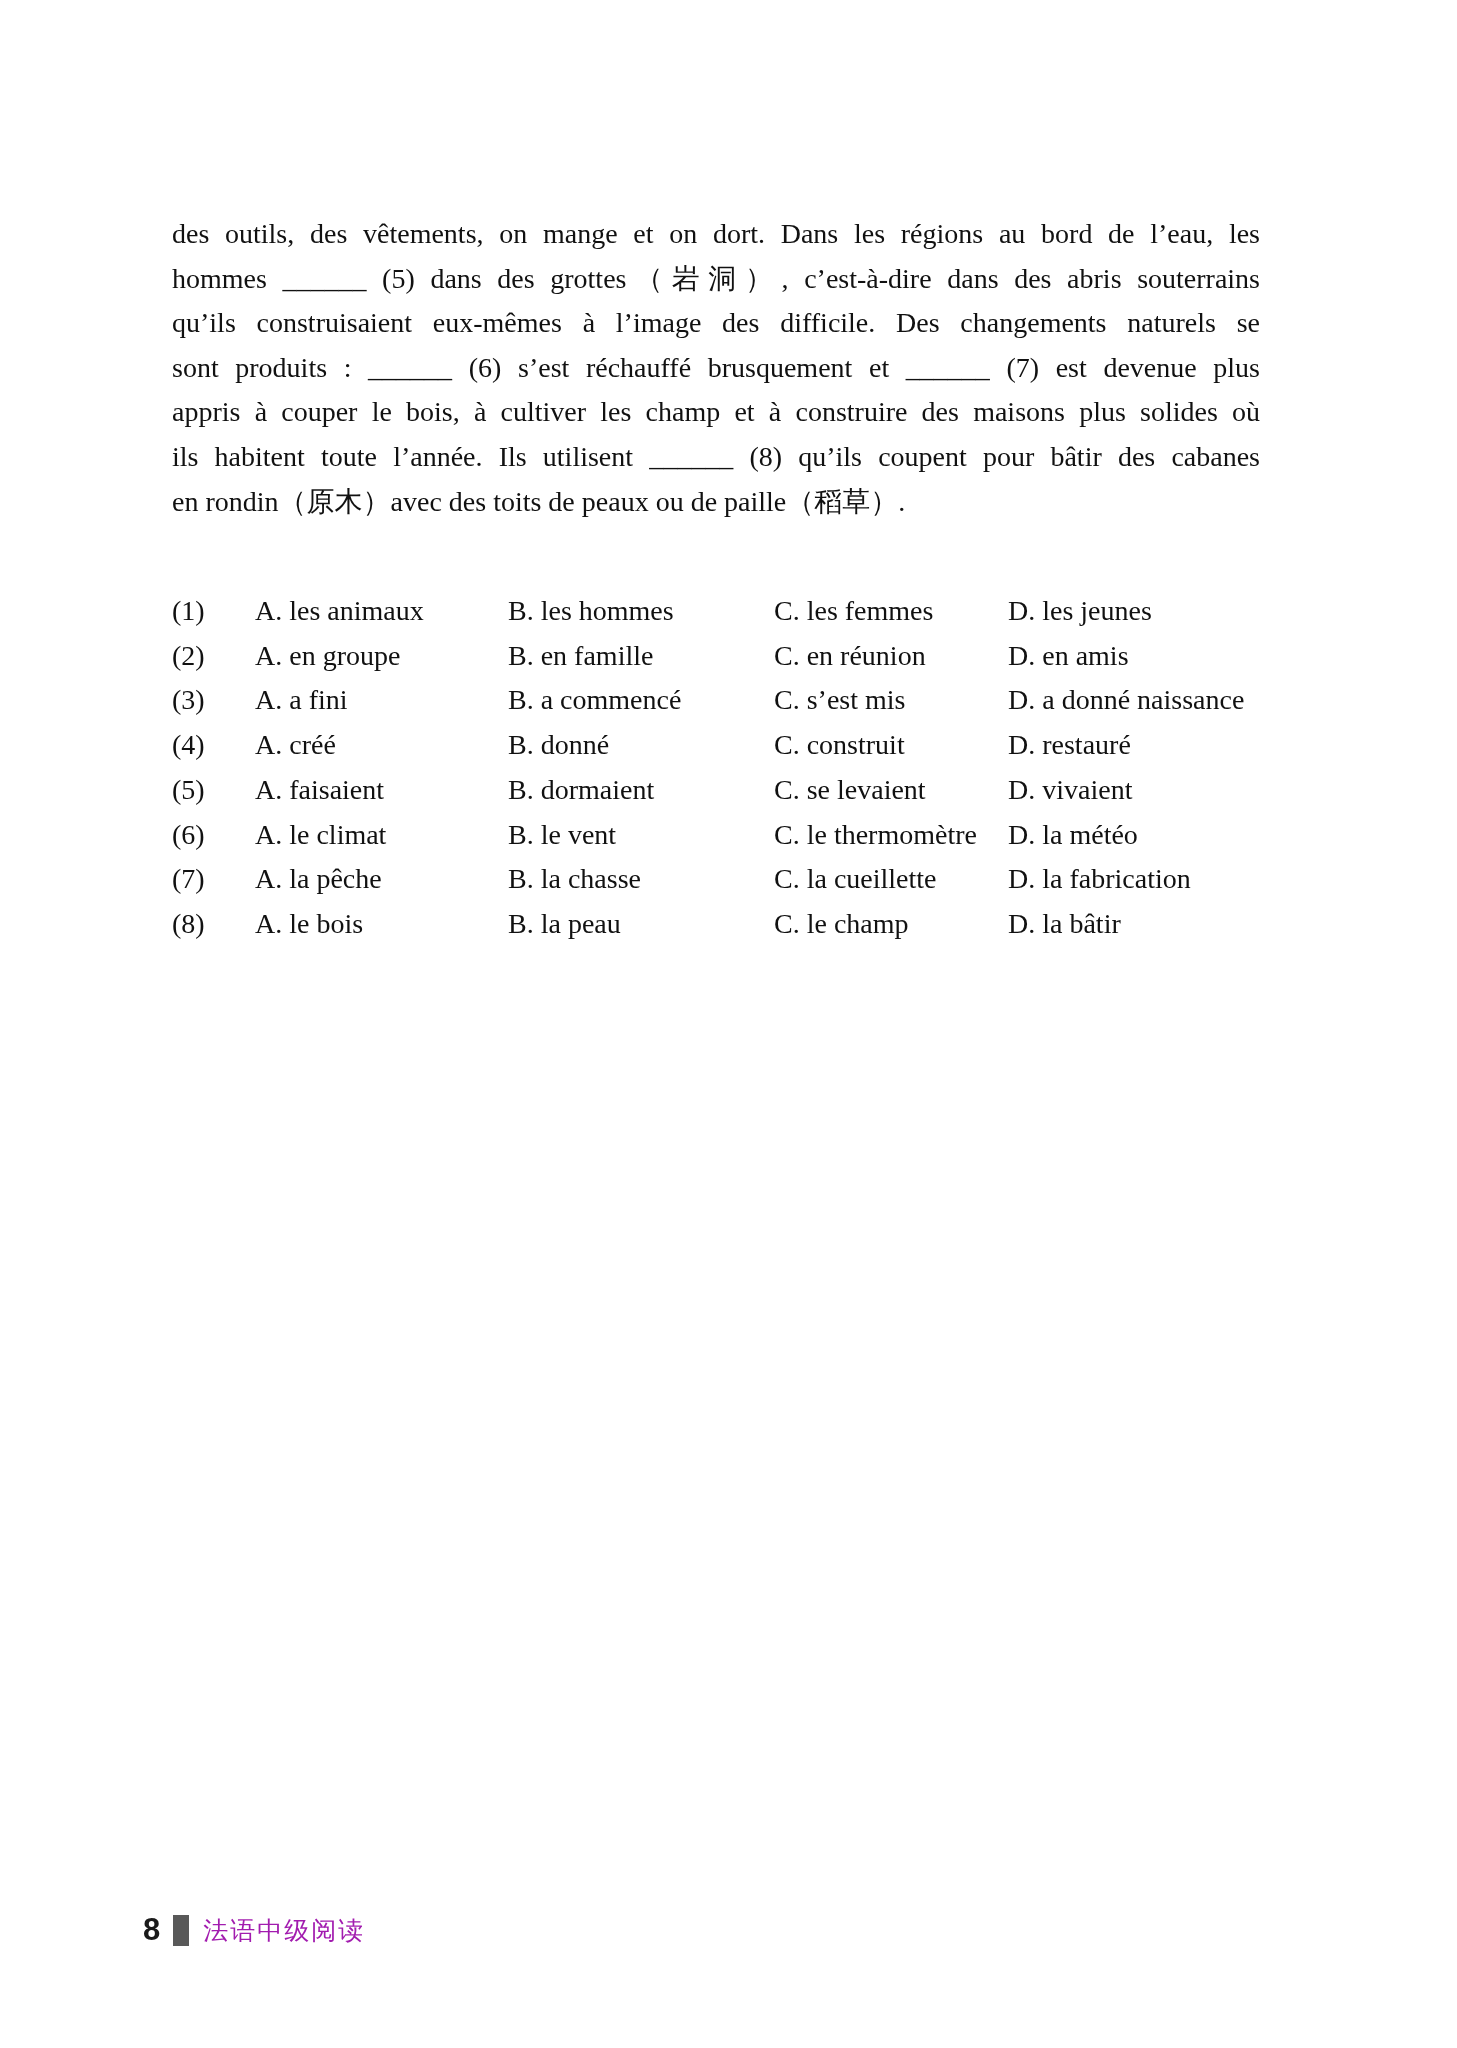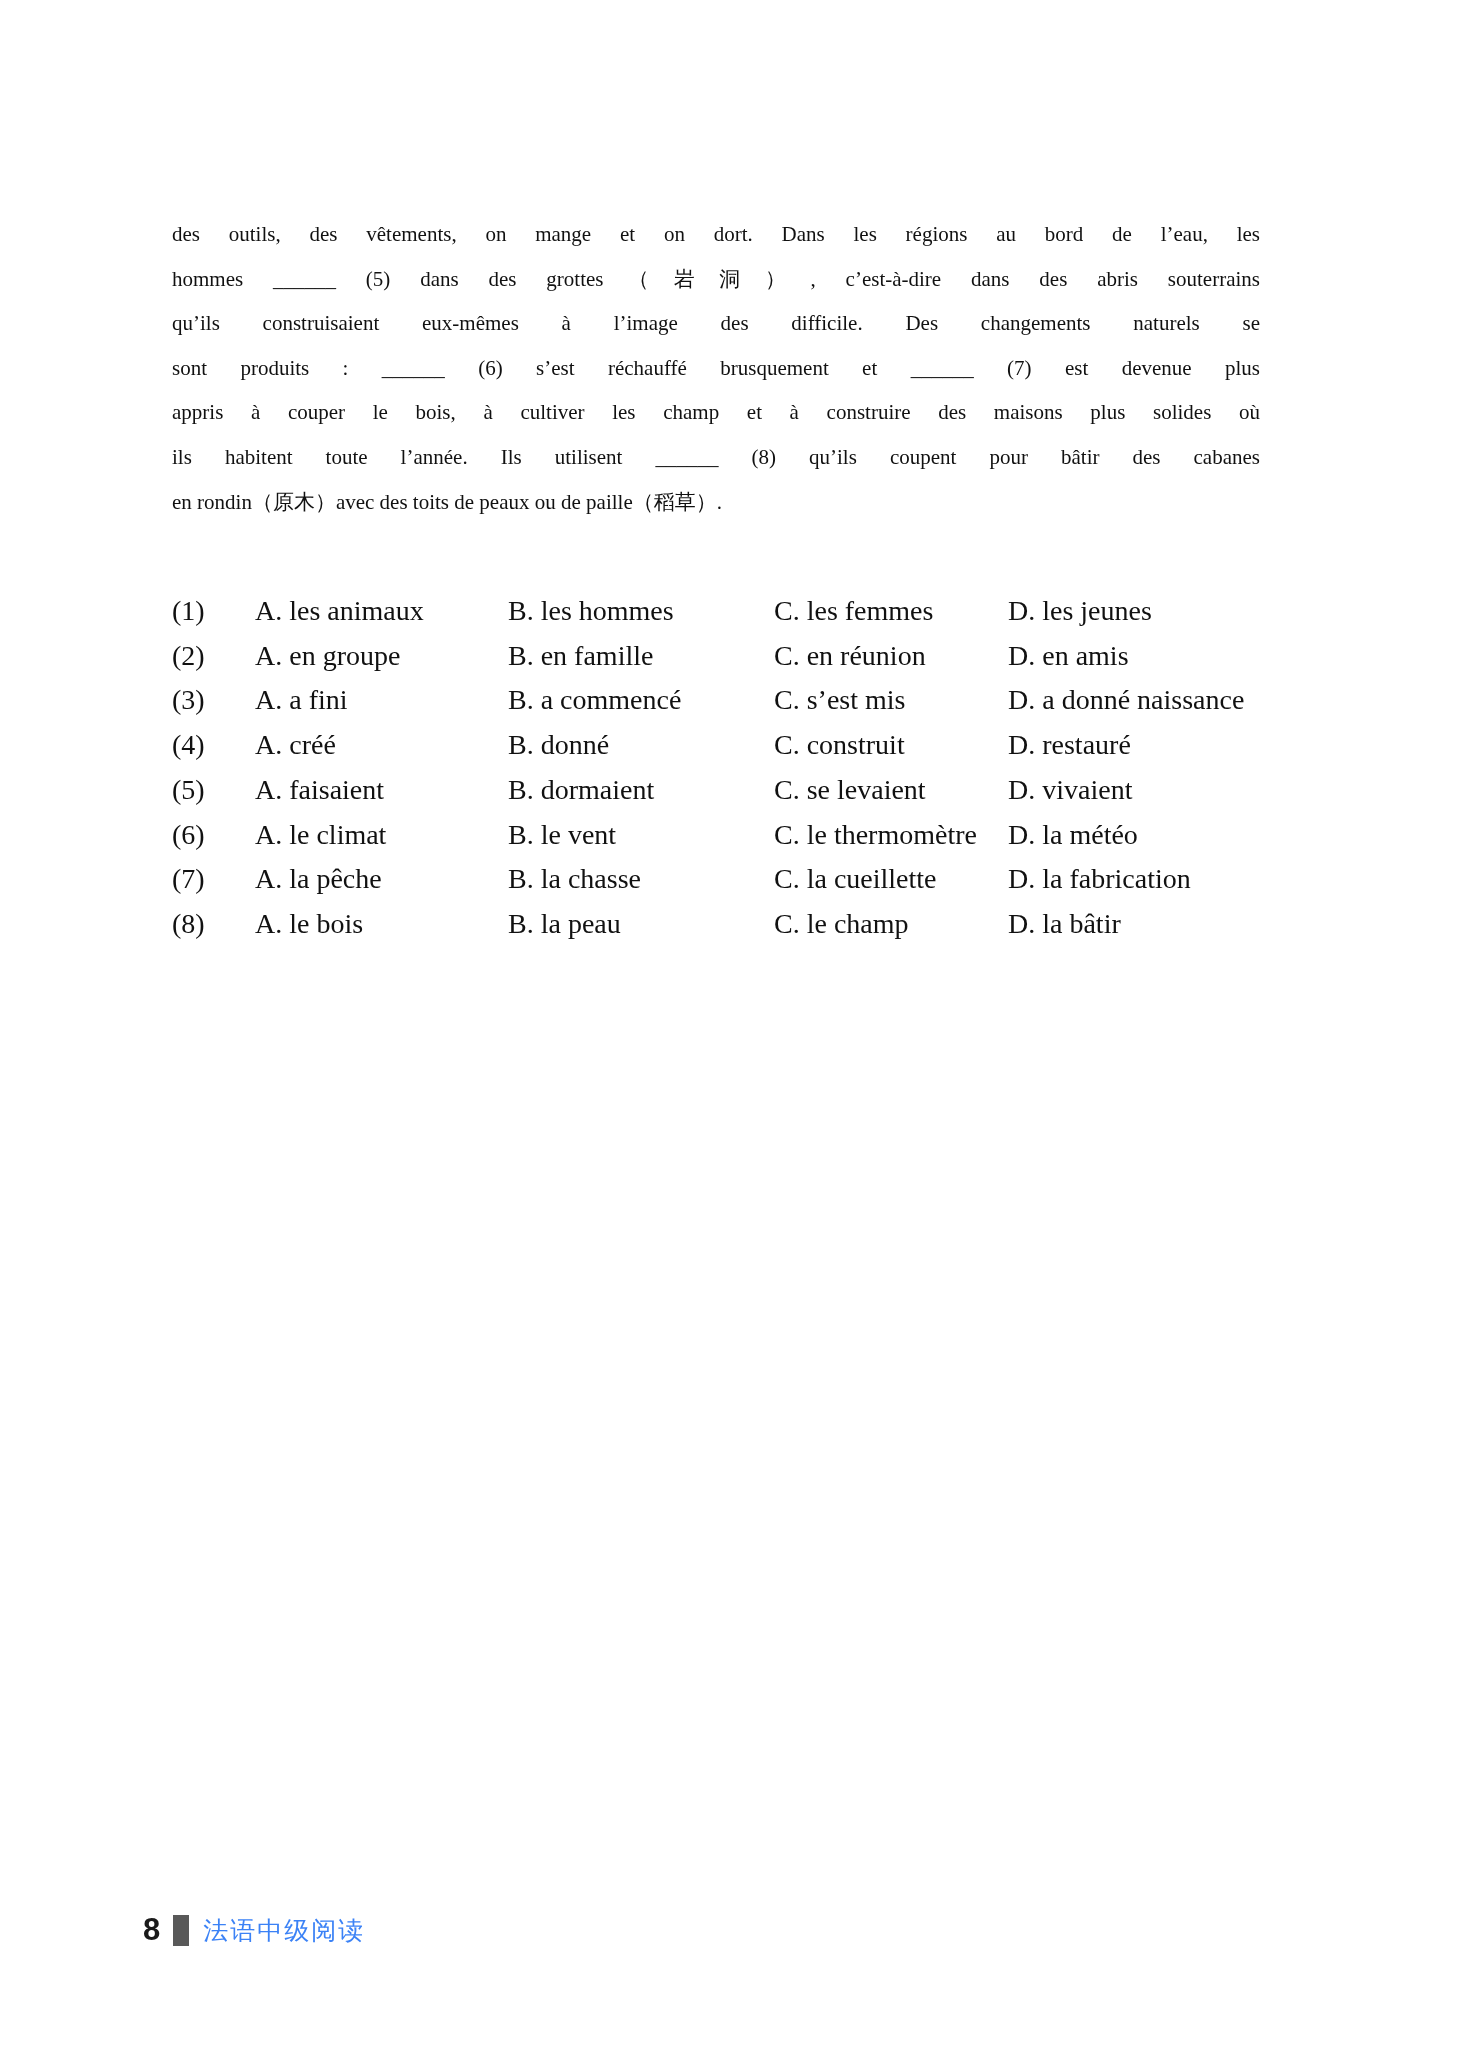--- a/index.html
+++ b/index.html
@@ -18,21 +18,21 @@
   .page {
     position: absolute;
     inset: 0;
   }
   
   .passage {
     position: absolute;
     left: 172px;
     top: 212px;
     width: 1088px;
-    font-size: 21px;
+    font-size: 28px;
   }
   .passage-line {
     line-height: 44.6px;
     white-space: nowrap;
     text-align: justify;
     text-align-last: justify;
     text-justify: inter-word;
   }
   .passage-line.last {
     text-align: center;
@@ -73,21 +73,21 @@
   .footer-bar {
     display: inline-block;
     width: 16px;
     height: 31px;
     background: #595959;
     margin-left: 13px;
   }
   .book-title {
     font-family: "Liberation Sans", "DejaVu Sans", sans-serif;
     font-size: 25px;
-    color: #3b82f6;
+    color: #a21caf;
     letter-spacing: 2px;
     margin-left: 14px;
   }
 </style>
 </head>
 <body>
 
 <div class="page">
 
   <div class="passage">

